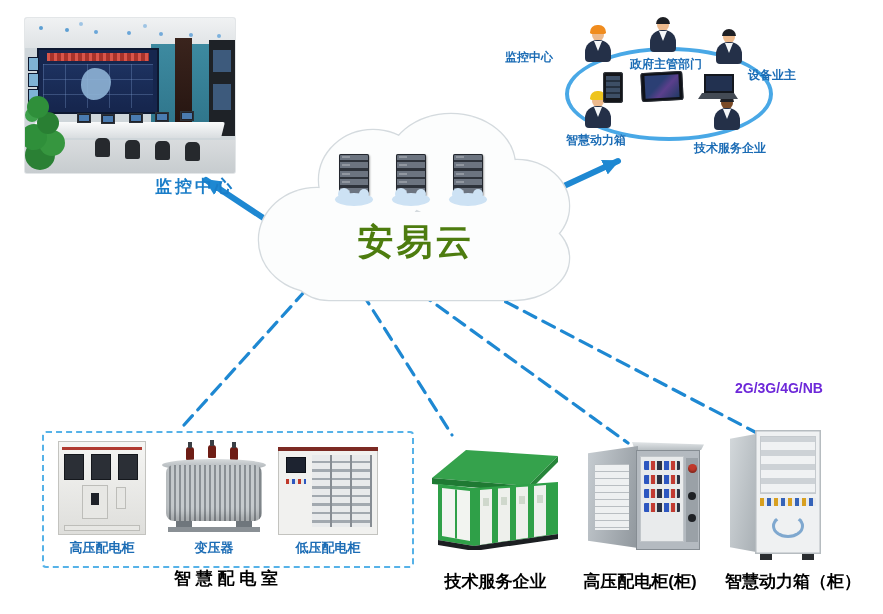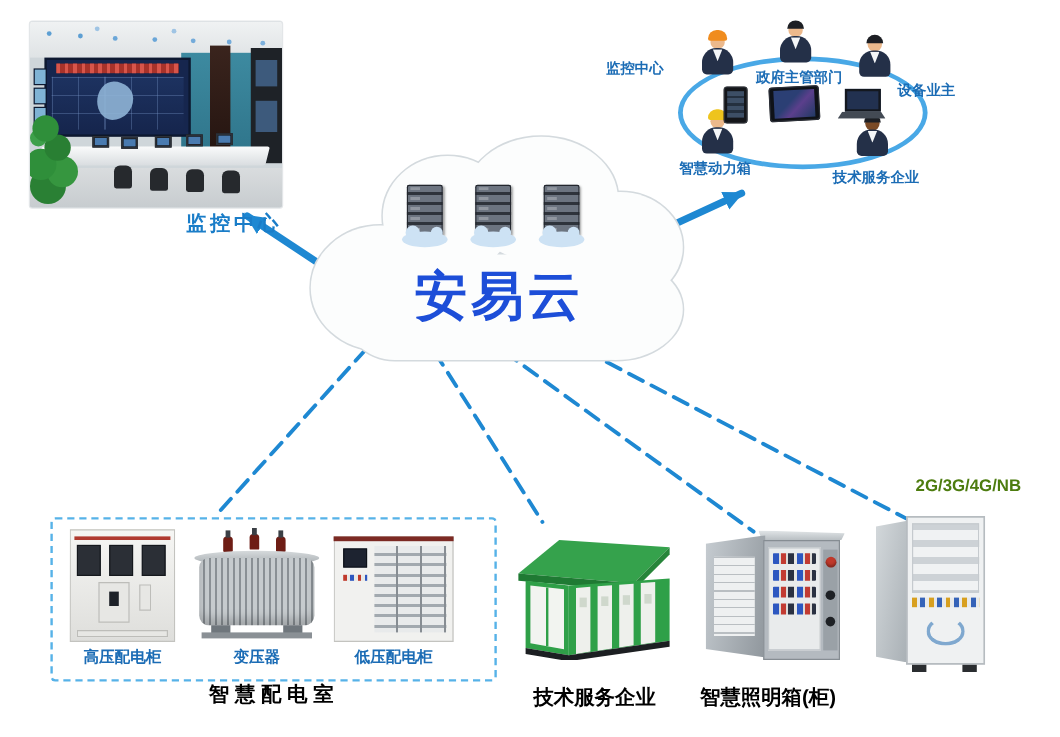--- a/index.html
+++ b/index.html
@@ -39,22 +39,22 @@
   .mon { width:14px; height:10px; background:#14171c; box-shadow:inset 0 0 0 1.5px #2c3138; }
   .mon::after { content:""; position:absolute; left:2px; top:2px; right:2px; bottom:2px; background:#4a7bb0; }
   .chair { width:15px; height:19px; background:#26292d; border-radius:5px 5px 2px 2px; }
   .floor { left:0; top:122px; width:100%; height:33px; background:linear-gradient(#d9dcde,#c7cccf); }
   .plant { left:2px; top:78px; width:22px; height:22px; border-radius:50%; background:#2f8f3a;
       box-shadow:10px 16px 0 0 #297f33, -4px 30px 0 2px #2f8f3a, 14px 36px 0 2px #36963f,
                  2px 48px 0 4px #2a8034, -6px 8px 0 -4px #3da04a; }
 
   
   .cloudwrap { left:255px; top:108px; width:322px; height:196px; z-index:2; }
-  .cloudtitle { left:0; top:110px; width:100%; text-align:center; color:#1d4ed8;
-                font-size:44px; font-weight:bold; letter-spacing:3px; }
+  .cloudtitle { left:0; top:110px; width:100%; text-align:center; color:#4d7c0f;
+                font-size:36px; font-weight:bold; letter-spacing:3px; }
   .server { width:38px; height:56px; }
   .rack { position:absolute; left:4px; top:0; width:30px; height:42px; border-radius:2px;
           background:repeating-linear-gradient(180deg,#6c7480 0 6px,#2e333b 6px 8.4px);
           box-shadow:inset 0 0 0 1px #23272e, 1px 1px 2px rgba(0,0,0,.35); }
   .rack::after { content:""; position:absolute; left:3px; top:2px; width:8px; height:38px;
           background:repeating-linear-gradient(180deg, rgba(255,255,255,.25) 0 2px, transparent 2px 8.4px); }
   .sbase { position:absolute; left:0; bottom:4px; width:38px; height:13px; background:#cde2f4; border-radius:50%; }
   .sbase::before { content:""; position:absolute; left:3px; top:-5px; width:12px; height:12px; border-radius:50%; background:#cde2f4; }
   .sbase::after  { content:""; position:absolute; right:4px; top:-4px; width:10px; height:10px; border-radius:50%; background:#cde2f4; }
 
@@ -142,21 +142,21 @@
              clip-path:polygon(0 4%,100% 0,100% 100%,0 96%); }
   .pc-body { left:25px; top:0; width:66px; height:124px; background:#eff1f2; box-shadow:inset 0 0 0 1.5px #b6bcc0; }
   .pc-top { position:relative; margin:6px 5px 0 5px; height:58px;
       background-image:repeating-linear-gradient(180deg,#cdd2d6 0 6px,#f0f2f3 6px 14px); box-shadow:inset 0 0 0 1px #c5cace; }
   .pc-dots { position:relative; margin:4px 5px 0 5px; height:8px;
       background:repeating-linear-gradient(90deg,#d8a020 0 4px,#e8eaeb 4px 7px,#3563b8 7px 11px,#e8eaeb 11px 14px); }
   .pc-cable { position:relative; margin:8px auto 0 auto; width:26px; height:18px;
       border:3px solid #7fa8cf; border-radius:50%; border-top-color:transparent; }
   .pc-foot { width:12px; height:6px; background:#2a2d30; }
 
-  .netlabel { left:735px; top:396px; color:#4d7c0f; font-size:14px; font-weight:bold; z-index:3;margin-left:28px; }
+  .netlabel { left:735px; top:380px; color:#6d28d9; font-size:14px; font-weight:bold; z-index:3; }
   .mclabel  { left:25px; top:175px; width:210px; text-align:right; color:#1a7dc8;
               font-size:17px; font-weight:bold; letter-spacing:3px; z-index:3; }
 </style>
 </head>
 <body>
 
 <div class="canvas">
 
   <svg class="overlay" width="883" height="614" viewBox="0 0 883 614">
     <defs>
@@ -356,26 +356,27 @@
         <div class="lb-row"></div>
         <div class="lb-row"></div>
       </div>
       <div class="abs lb-strip">
         <div class="abs lb-red"></div>
         <div class="abs lb-knob" style="left:2px;top:34px;"></div>
         <div class="abs lb-knob" style="left:2px;top:56px;"></div>
       </div>
     </div>
   </div>
-  <div class="abs sitelabel" style="left:575px;top:570px;width:130px;">智慧照明箱(柜)</div>
+  <div class="abs sitelabel" style="left:575px;top:570px;width:130px;">高压配电柜(柜)</div>
 
   <div class="abs powercab">
     <div class="abs pc-door"></div>
     <div class="abs pc-body">
       <div class="pc-top"></div>
       <div class="pc-dots"></div>
       <div class="pc-cable"></div>
     </div>
     <div class="abs pc-foot" style="left:30px;top:124px;"></div>
     <div class="abs pc-foot" style="left:72px;top:124px;"></div>
   </div>
+  <div class="abs sitelabel" style="left:708px;top:570px;width:170px;">智慧动力箱（柜）</div>
 
 </div>
 
 </body></html>

